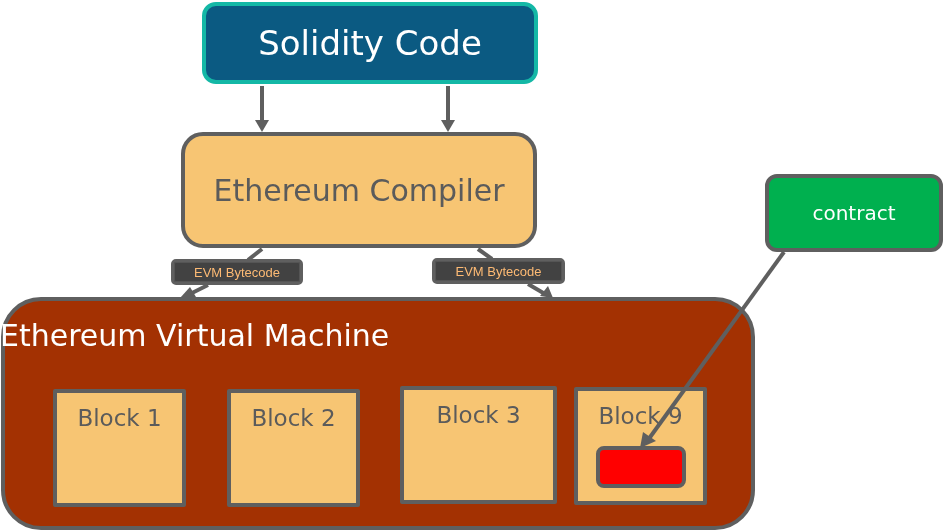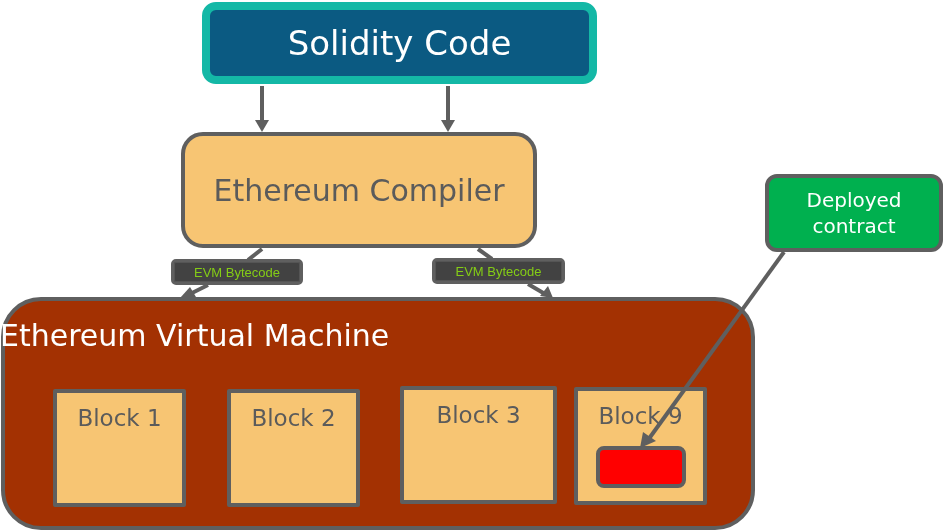--- a/index.html
+++ b/index.html
@@ -1,31 +1,31 @@
 <!DOCTYPE html>
 <html><head>
   <meta charset="utf-8">
   <style>
     html, body { margin: 0; padding: 0; background: #ffffff; }
     body { width: 944px; height: 531px; position: relative; overflow: hidden;
            font-family: "DejaVu Sans", sans-serif; }
     .abs { position: absolute; box-sizing: border-box; }
     .solidity {
-      left: 202px; top: 2px; width: 395px; height: 82px;
-      background: #0b5a82; border: 8px solid #14b8a6; border-radius: 14px;
+      left: 202px; top: 2px; width: 336px; height: 82px;
+      background: #0b5a82; border: 4px solid #14b8a6; border-radius: 14px;
       color: #ffffff; font-size: 34px; display: flex; align-items: center; justify-content: center;
     }
     .compiler {
       left: 181px; top: 132px; width: 356px; height: 116px;
       background: #f7c573; border: 4px solid #5f5f5f; border-radius: 22px;
       color: #5b5b5b; font-size: 30px; display: flex; align-items: center; justify-content: center;
     }
     .bytecode {
       height: 26px; background: #424242; border: 3px solid #5f5f5f; border-radius: 5px;
-      color: #84cc16; font-family: "Liberation Sans", sans-serif; font-size: 13px;
+      color: #fdba74; font-family: "Liberation Sans", sans-serif; font-size: 13px;
       display: flex; align-items: center; justify-content: center;
       box-shadow: inset 0 0 0 1px #555;
     }
     .bc1 { left: 171px; top: 259px; width: 132px; }
     .bc2 { left: 432px; top: 258px; width: 133px; }
     .evm {
       left: 1px; top: 297px; width: 754px; height: 233px;
       background: #a33102; border: 4px solid #5f5f5f; border-radius: 40px;
     }
     .evm-title {
@@ -104,20 +104,19 @@
 <div class="abs block b3">
   <span>Block 3</span>
 </div>
 <div class="abs block b4">
   <span>Block 9</span>
 </div>
 
 <div class="abs red-contract"></div>
 
 <div class="abs deployed">
-  <span>Deployed</span>
   <span>contract</span>
 </div>
 
 <svg class="overlay" width="944" height="531">
   <line x1="784" y1="252" x2="648" y2="440" stroke="#5f5f5f" stroke-width="4"></line>
   <polygon points="640,448 643,432 656,441" fill="#5f5f5f"></polygon>
 </svg>
 
 </body></html>

